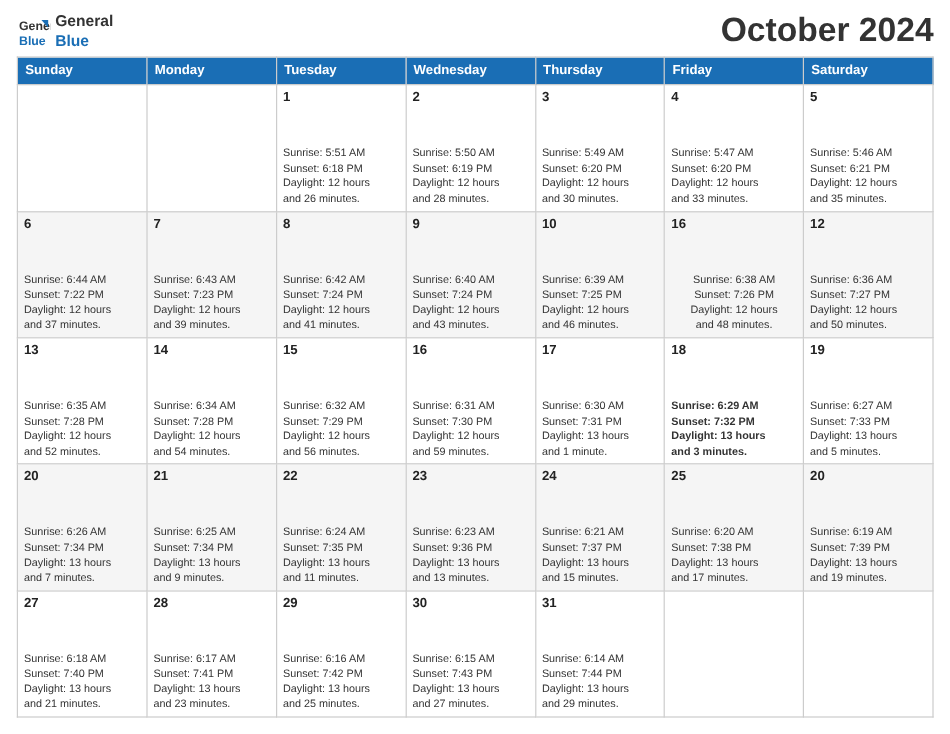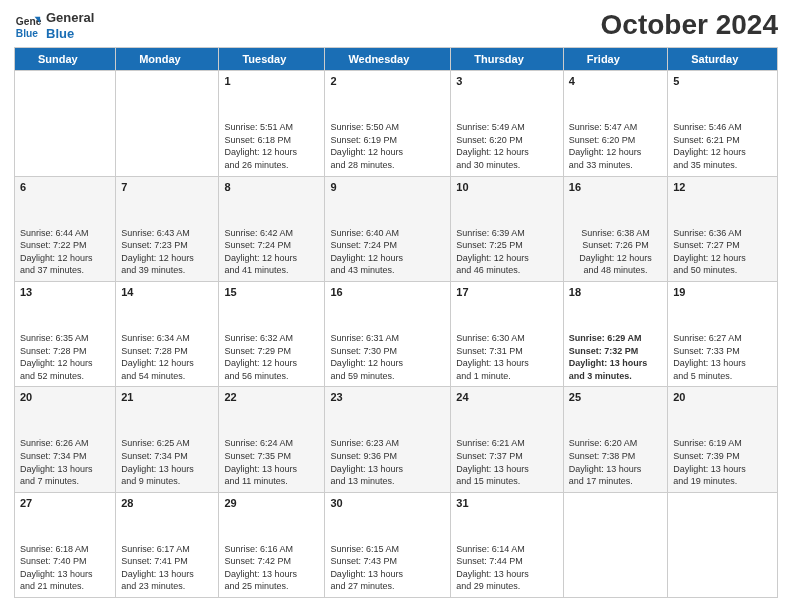--- a/index.html
+++ b/index.html
@@ -53,21 +53,21 @@
     .calendar {
       width: 100%;
       border-collapse: collapse;
       font-size: 9.5px;
     }
     .calendar thead tr th {
       background: #1a6eb5;
       color: #fff;
       font-weight: bold;
       font-size: 11px;
-      padding: 5px 23px;
+      padding: 5px 6px;
       text-align: left;
       border: 1px solid #ccc;
     }
     .calendar tbody tr td {
       border: 1px solid #ccc;
       vertical-align: top;
       padding: 4px 5px;
       height: 78px;
       background: #fff;
     }

